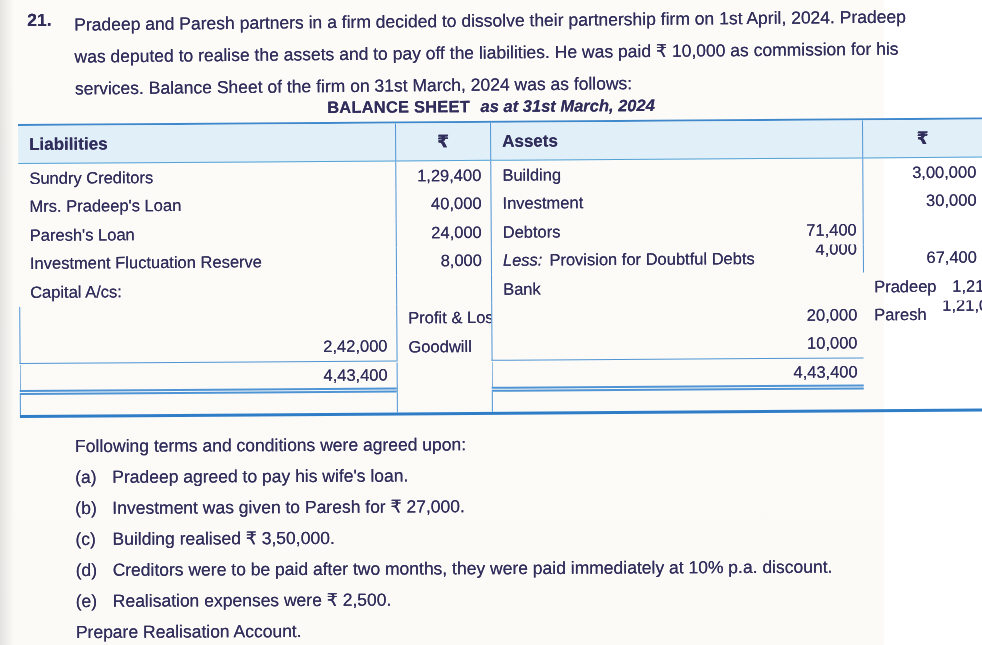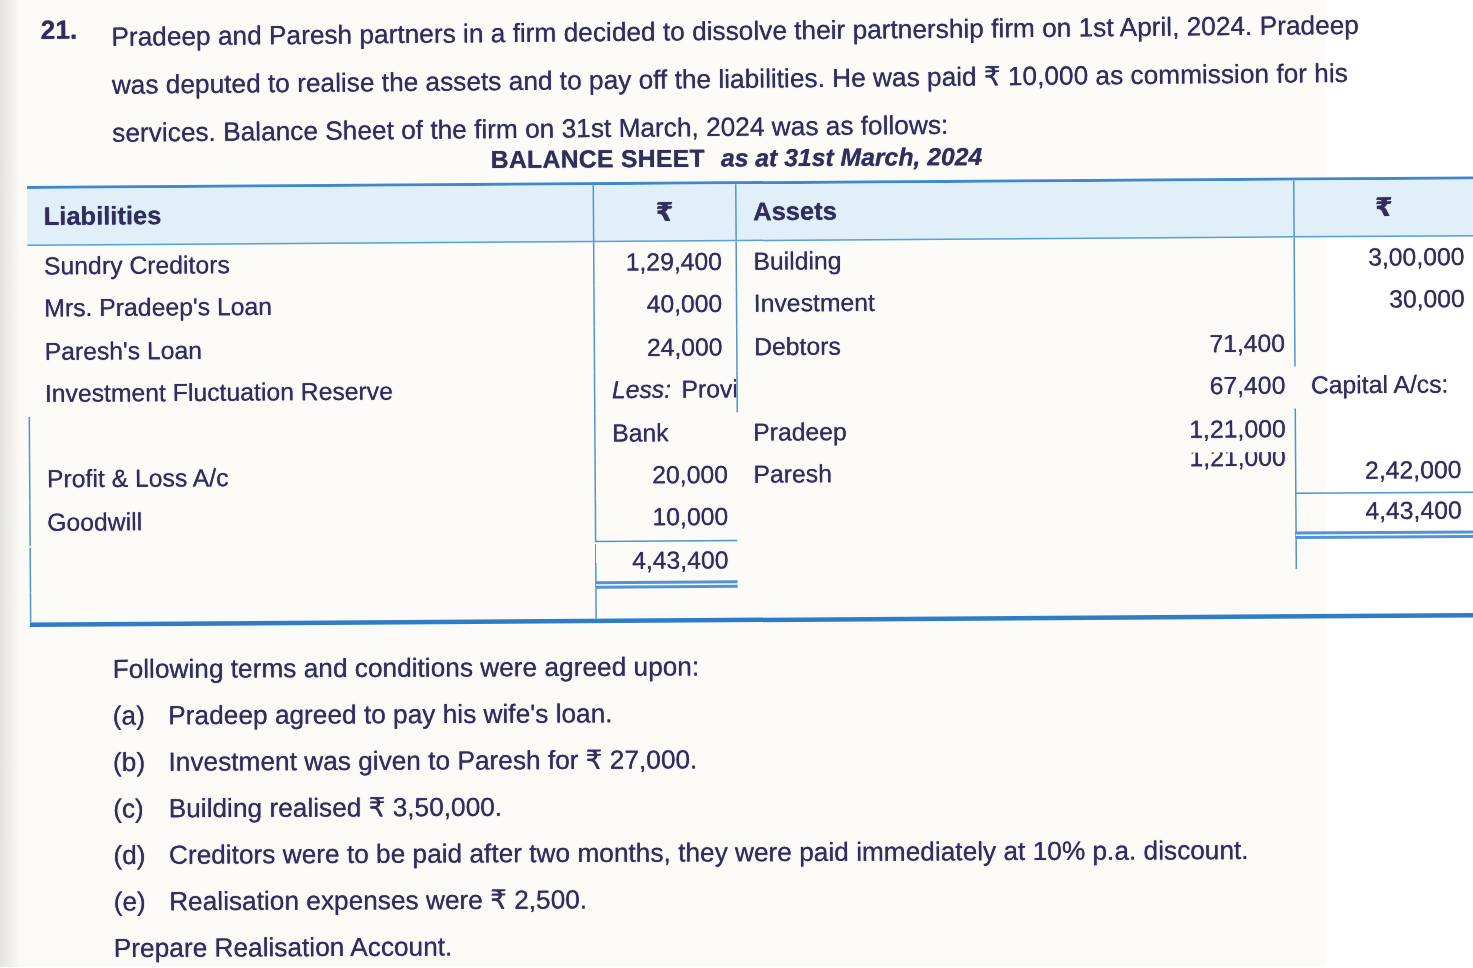--- a/index.html
+++ b/index.html
@@ -131,20 +131,21 @@
     <div class="cell amtL">24,000</div>
     <div class="cell partA">
       <span class="name">Debtors</span>
       <span class="sub">71,400</span>
     </div>
     <div class="cell amtA"></div>
 
     <div class="cell partL">
       <span class="name">Investment Fluctuation Reserve</span>
     </div>
+    <div class="cell amtL">8,000</div>
     <div class="cell partA">
       <span class="name"><i class="prefix">Less:</i><span>Provision for Doubtful Debts</span></span>
       <span class="sub u">4,000</span>
     </div>
     <div class="cell amtA">67,400</div>
 
     <div class="cell partL">
       <span class="name">Capital A/cs:</span>
     </div>
     <div class="cell amtL"></div>

